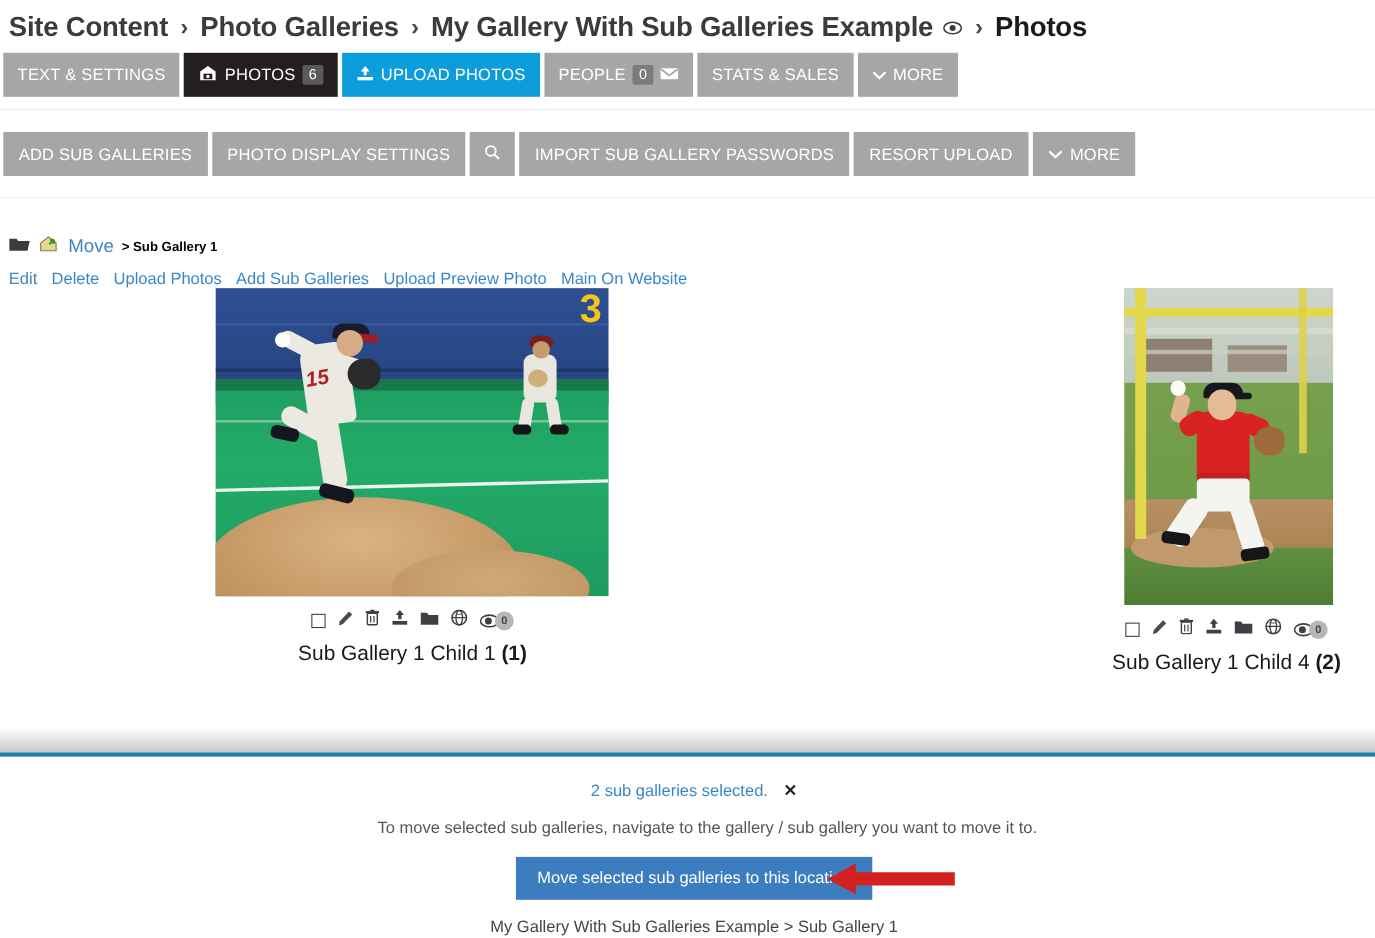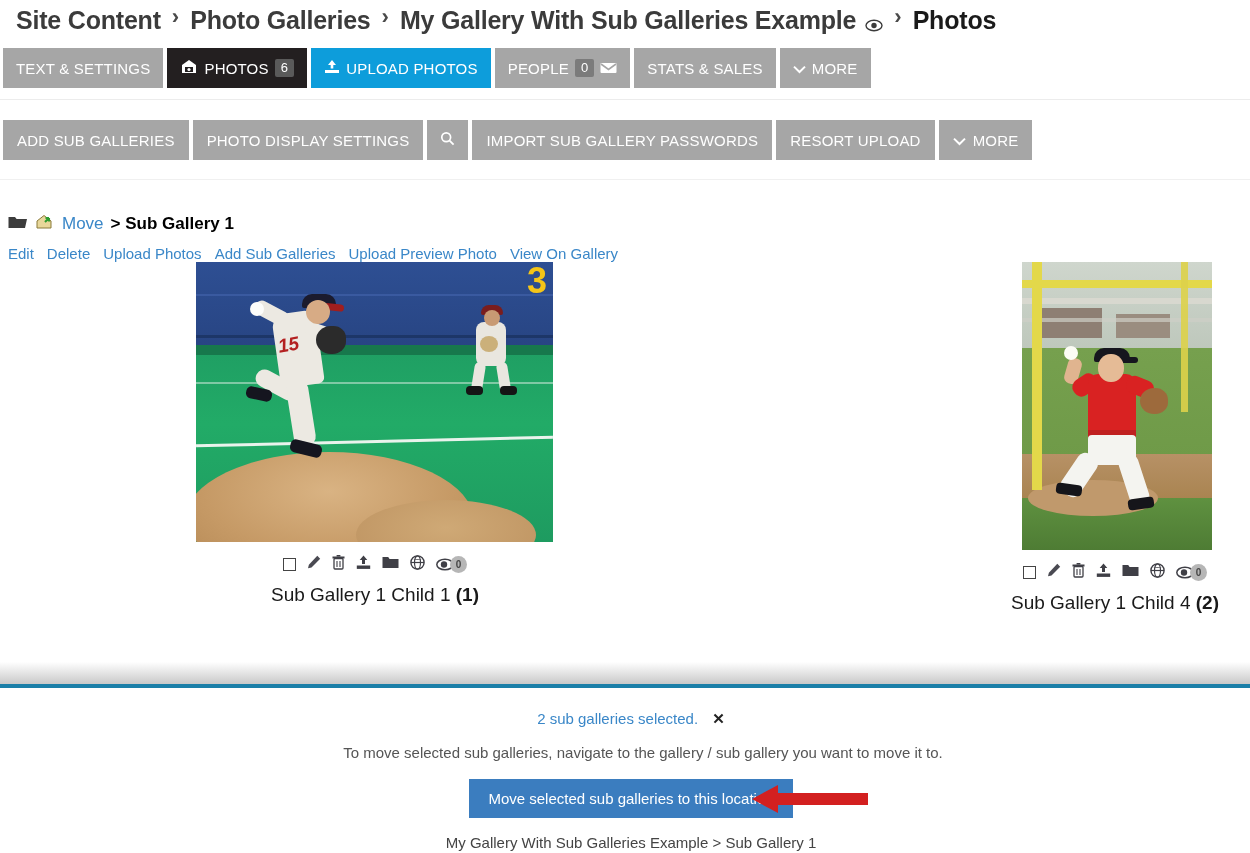--- a/index.html
+++ b/index.html
@@ -7,24 +7,23 @@
     margin: 0; padding: 0;
     width: 1250px; height: 853px;
     background: #ffffff;
     font-family: "Liberation Sans", sans-serif;
     overflow: hidden;
   }
   .page { position: relative; width: 1250px; height: 853px; background:#fff; }
 
   
   .crumbbar {
-    display: flex; 
+    display: flex; align-items: center;
     padding: 6px 0 0 8px;
     height: 44px;
-    margin-left: 8px;
   }
   .crumb {
     font-size: 25px; font-weight: bold; color: #3b3b3b;
     letter-spacing: -0.2px; white-space: nowrap;
   }
   .crumb.link { color: #3b3b3b; }
   .crumb.last { color: #1a1a1a; }
   .crumb-sep {
     font-size: 22px; color: #4a4a4a; font-weight: bold;
     margin: 0 11px; line-height: 1;
@@ -62,21 +61,21 @@
 
   .hr-thin { height:1px; background:#ececec; margin-top: 11px; }
   .hr-thin2 { height:1px; background:#f0f0f0; margin-top: 19px; }
 
   
   .galpath {
     display:flex; align-items:center; gap:7px;
     margin: 33px 0 0 8px; font-size: 17px; line-height: 20px;
   }
   .galpath .mainlink { color:#3a87c8; font-weight: normal; font-size: 17px;}
-  .galpath .tail { color:#000; font-weight: bold; font-size: 17px; text-align: right;}
+  .galpath .tail { color:#000; font-weight: bold; font-size: 12px; text-align: right;}
   .sublinks {
     display:flex; gap:13px; margin: 10px 0 0 8px;
     font-size: 15px; color:#3a87c8;
   }
   .sublinks span { cursor:pointer; }
 
   
   .thumbzone { position:relative; height: 390px; }
   .card { position:absolute; text-align:center; }
   .card .imgbox { overflow:hidden; position:relative; }
@@ -319,21 +318,21 @@
     <span class="mainlink">Move</span>
     <span class="tail">&gt; Sub Gallery 1</span>
   </div>
 
   <div class="sublinks">
     <span>Edit</span>
     <span>Delete</span>
     <span>Upload Photos</span>
     <span>Add Sub Galleries</span>
     <span>Upload Preview Photo</span>
-    <span>View On Gallery</span>
+    <span>Main On Website</span>
   </div>
 
   <div class="thumbzone">
 
     <div class="card" style="left:196px; top:0px; width:358px;">
       <div class="imgbox">
         <div class="ph1">
           <div class="wall"></div>
             <div class="wallseam2"></div>
             <div class="wallseam"></div>

